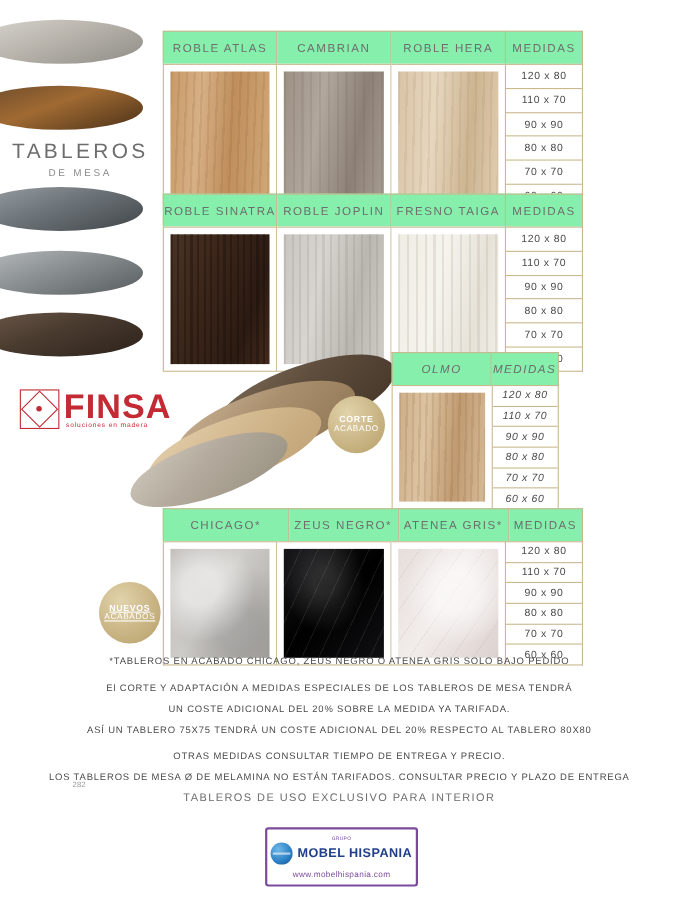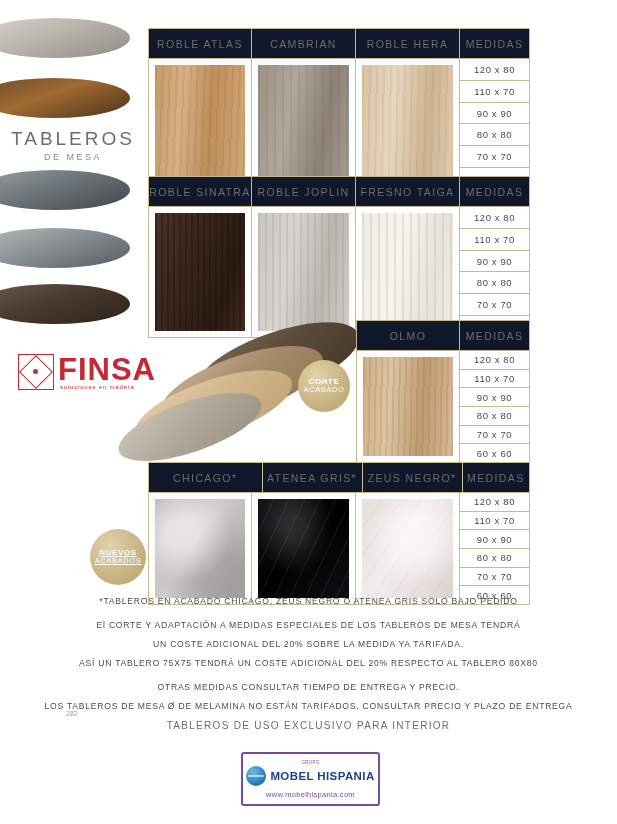--- a/index.html
+++ b/index.html
@@ -58,21 +58,21 @@
   .hdr-row{display:flex;}
   .hdr-cell{
     border:1px solid #c9b98f;
     border-bottom:none;
     text-align:center;
     font-size:10.5px;
     letter-spacing:1.4px;
     color:#6d6d6d;
     padding:9px 0 8px;
     box-sizing:border-box;
-    background:#0f172a;
+    background:#86efac;
   }
   .hdr-cell + .hdr-cell{border-left:none;}
   .samples-row{display:flex;}
   .sample-cell{
     border:1px solid #c9b98f;
     box-sizing:border-box;
     padding:6px;
     background:#fff;
   }
   .sample-cell + .sample-cell{border-left:none;}
@@ -289,21 +289,21 @@
     <div class="board b-mid"></div>
     <div class="board b-light"></div>
     <div class="board b-grey"></div>
   </div>
 
   <div class="badge" style="left:298px;top:360px;width:52px;height:52px;">
     <div class="b1">CORTE</div>
     <div class="b2">ACABADO</div>
   </div>
 
-  <div class="block" style="left:356px;top:320px;width:174px;">
+  <div class="block" style="left:356px;top:320px;width:152px;font-style:italic;">
     <div class="hdr-row">
       <div class="hdr-cell" style="width:104px;">OLMO</div>
       <div class="hdr-cell" style="width:70px;">MEDIDAS</div>
     </div>
     <div class="samples-row" style="height:113px;">
       <div class="sample-cell" style="width:104px;">
         <div class="swatch sw-olmo"></div>
       </div>
       <div class="med-col" style="width:70px;">
         <div class="med-item">120 x 80</div>
@@ -317,22 +317,22 @@
   </div>
 
   <div class="badge" style="left:90px;top:529px;width:56px;height:56px;text-decoration:underline;">
     <div class="b1">NUEVOS</div>
     <div class="b2">ACABADOS</div>
   </div>
 
   <div class="block" style="left:148px;top:462px;width:382px;">
     <div class="hdr-row">
       <div class="hdr-cell" style="width:119px;">CHICAGO*</div>
+      <div class="hdr-cell" style="width:104px;">ZEUS NEGRO*</div>
       <div class="hdr-cell" style="width:104px;">ATENEA GRIS*</div>
-      <div class="hdr-cell" style="width:104px;">ZEUS NEGRO*</div>
       <div class="hdr-cell" style="width:70px;">MEDIDAS</div>
     </div>
     <div class="samples-row" style="height:113px;">
       <div class="sample-cell" style="width:104px;">
         <div class="swatch sw-chicago"></div>
       </div>
       <div class="sample-cell" style="width:104px;">
         <div class="swatch sw-zeus"></div>
       </div>
       <div class="sample-cell" style="width:104px;">

